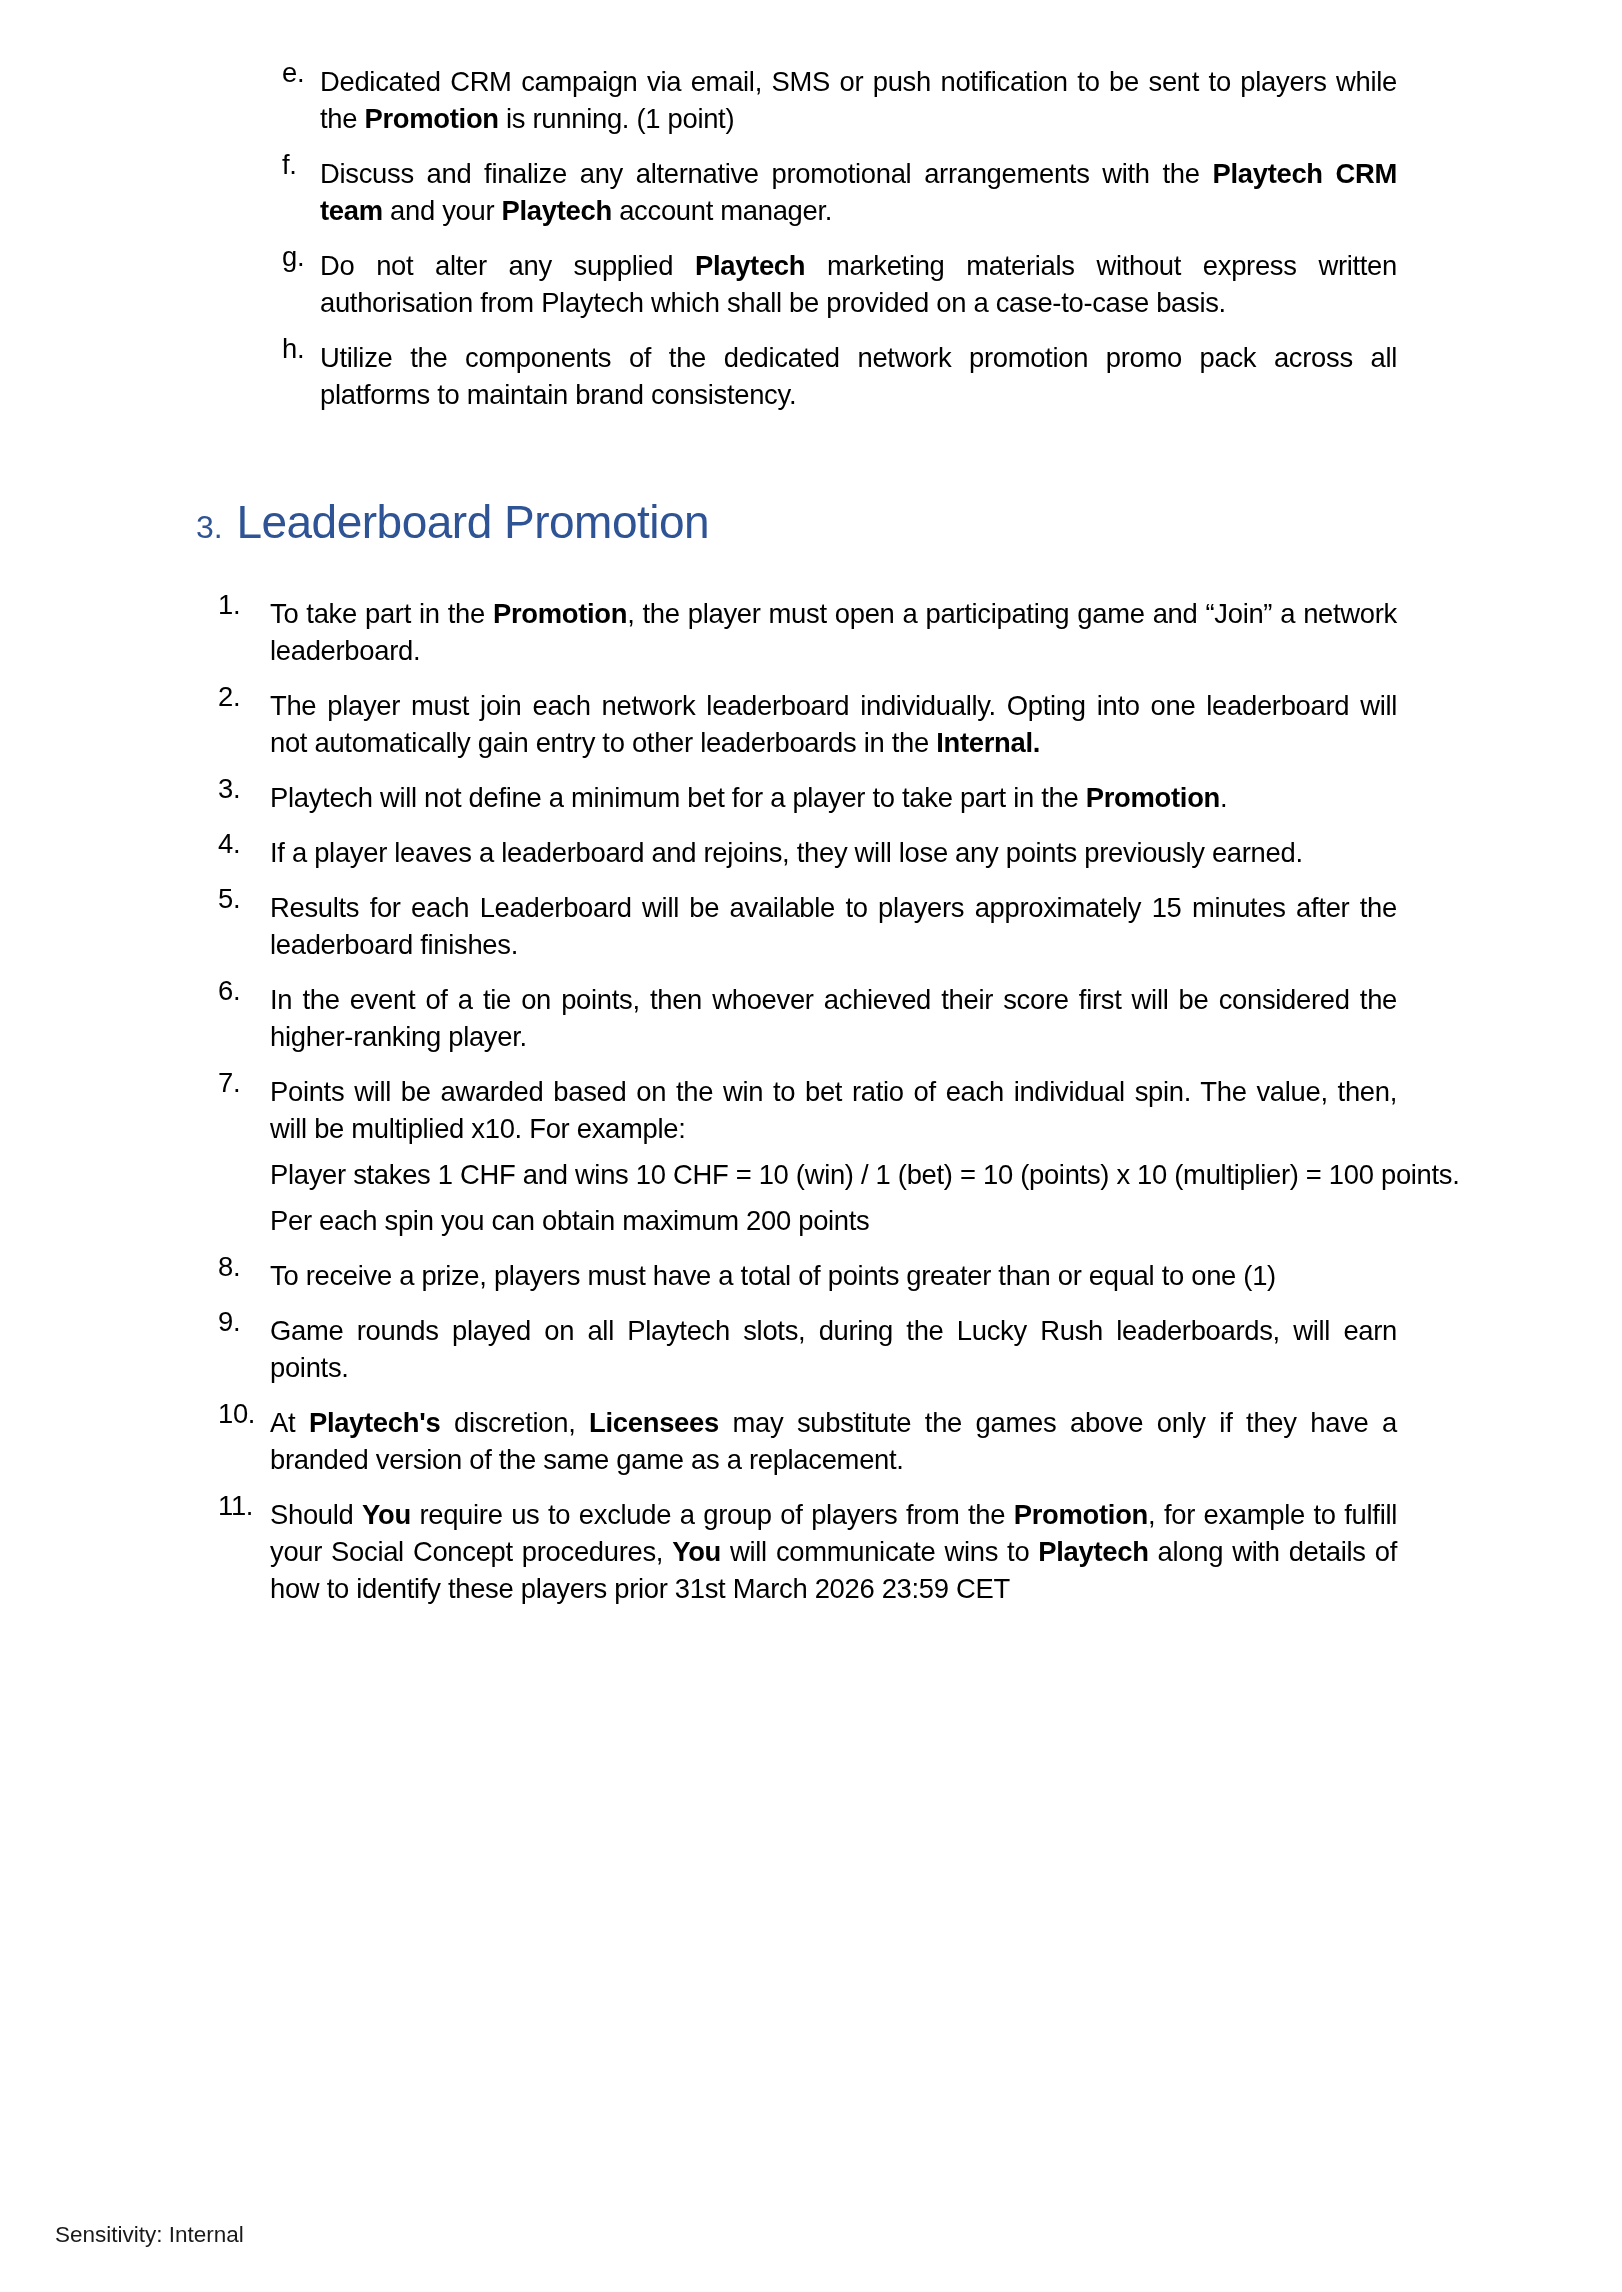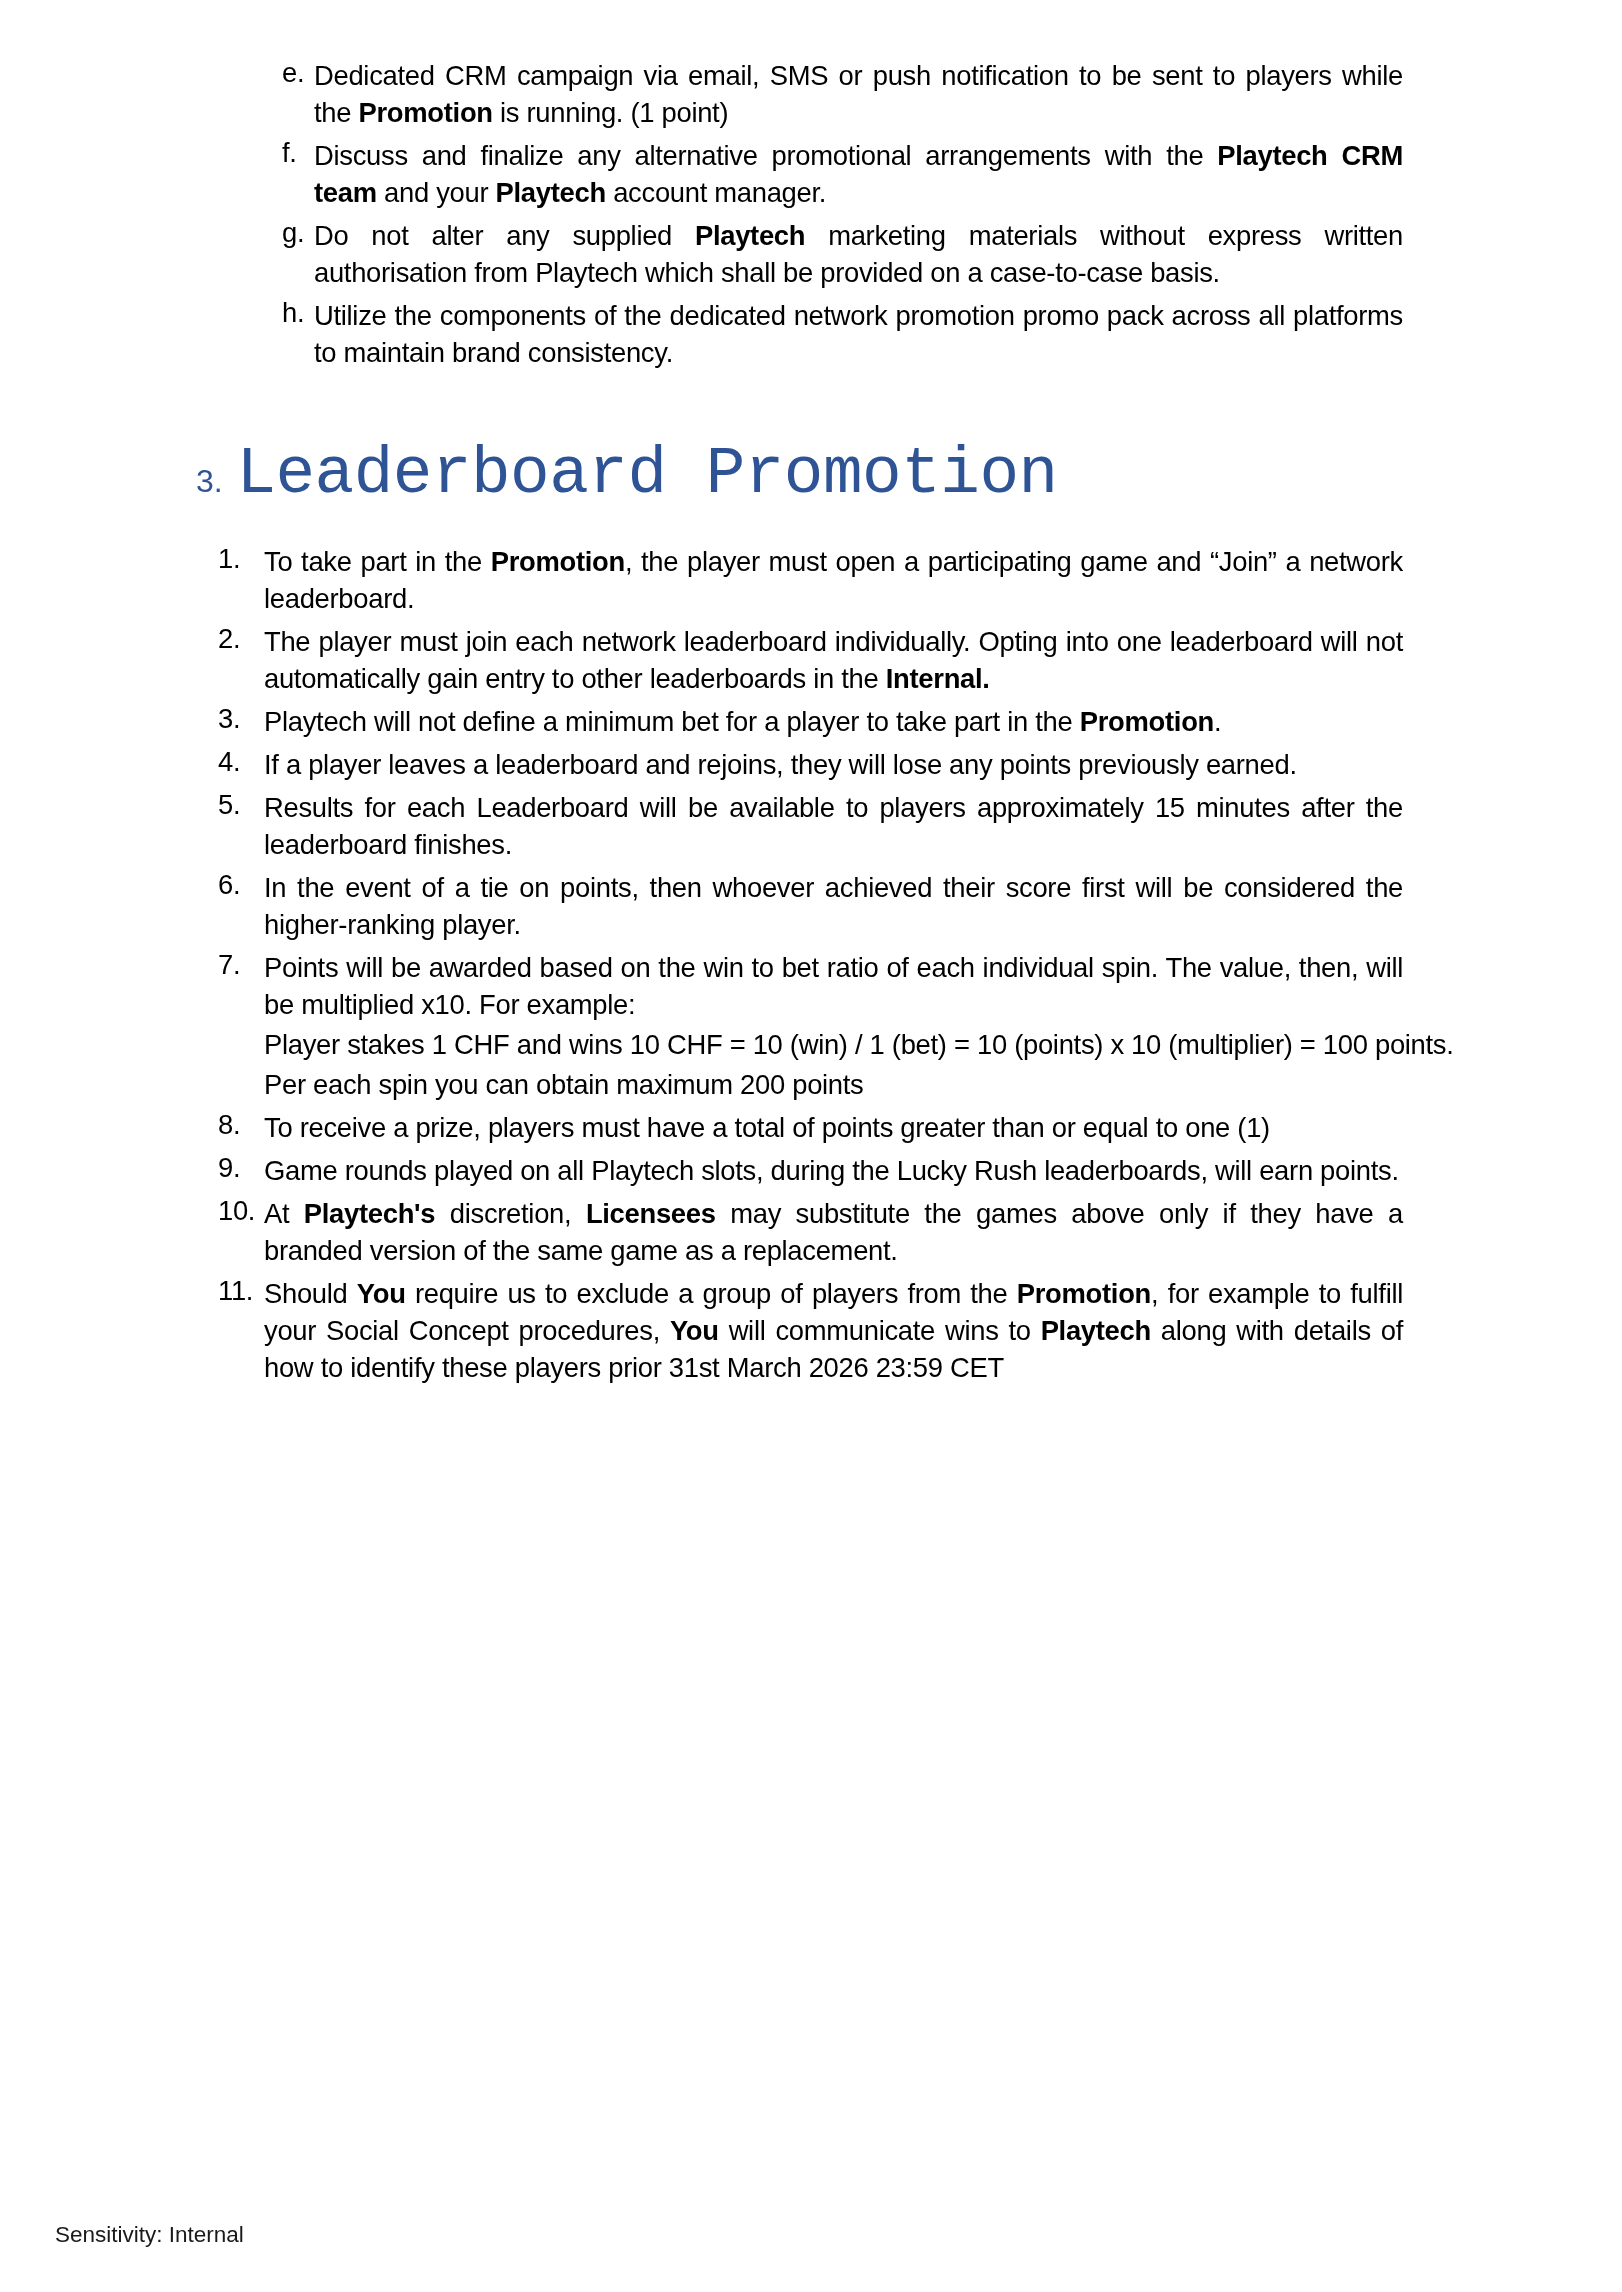--- a/index.html
+++ b/index.html
@@ -9,21 +9,21 @@
     height: 2293px;
     background: #ffffff;
     font-family: "Liberation Sans", sans-serif;
     color: #000000;
     overflow: hidden;
   }
   
   .list-item { display: flex; }
   .list-item .marker { flex: 0 0 auto; }
   .list-item .item-body { flex: 1 1 auto; min-width: 0; }
-  .line { margin: 3px; text-align: justify; }
+  .line { margin: 9px; text-align: justify; }
   .line.nowrap { white-space: nowrap; text-align: center; overflow: visible; }
   b { font-weight: 700; }
 
   .letter-list {
     margin: 54px 216px 0 282px;
     font-size: 27.4px;
     line-height: 37px;
     letter-spacing: -0.3px;
   }
   .letter-list .marker { width: 29px; }
@@ -42,23 +42,22 @@
     align-items: baseline;
     margin: 71px 0 29px 196px;
     line-height: 59px;
     font-weight: 400;
   }
   .heading-num {
     font-size: 32px;
     margin-right: 13.7px;
   }
   .heading-text {
-    font-size: 66px;
+    font-size: 46px;
     letter-spacing: -0.5px;
-    font-family: Liberation Mono, monospace;
   }
 
   
   .doc-footer {
     position: absolute;
     left: 55px;
     top: 2221px;
     font-size: 22.5px;
     line-height: 27.4px;
     color: #1a1a1a;

